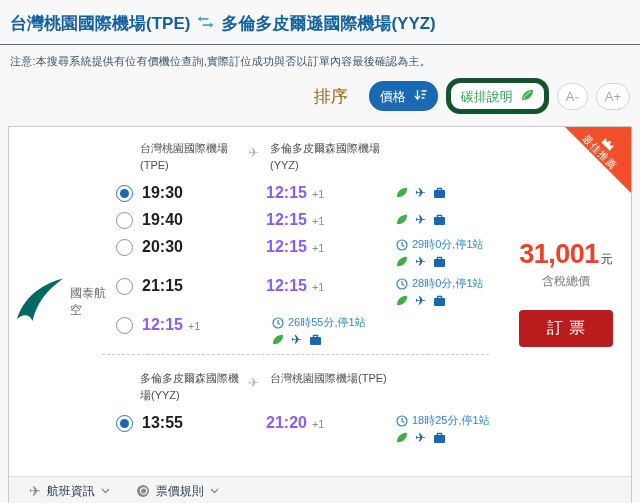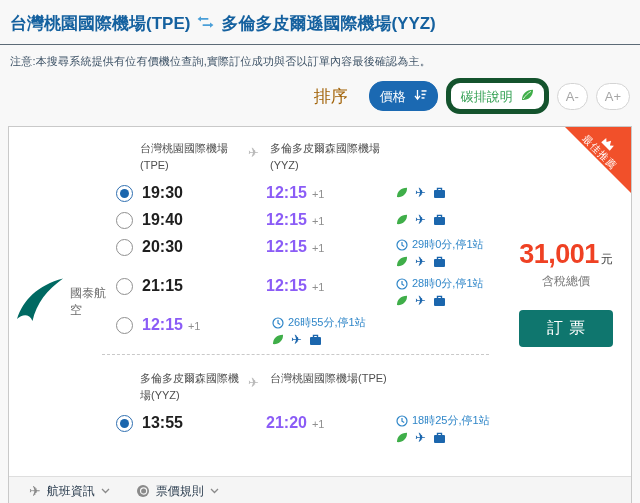--- a/index.html
+++ b/index.html
@@ -56,21 +56,21 @@
   .plane-blue { color:#1b66ad; font-size:13px; line-height:1; }
 
   .dashed { border-top:1px dashed #c9c9c9; margin:4px 12px 15px -12px; }
 
   .price-col { width:130px; display:flex; flex-direction:column; align-items:center;
     justify-content:center; padding-bottom:18px; }
   .price-line { text-align:right; }
   .price-amount { font-size:27px; font-weight:bold; color:#ef4123; letter-spacing:-0.5px; }
   .price-cur { font-size:12px; color:#444; margin-left:2px; }
   .price-note { font-size:12px; color:#7a7a7a; text-align:left; margin-top:3px; }
-  .btn-book { margin-top:20px; width:94px; background:#0f766e; color:#fff; text-align:center;
+  .btn-book { margin-top:20px; width:94px; background:#b91c1c; color:#fff; text-align:center;
     font-size:16px; padding:8px 0 8px 6px; letter-spacing:6px; border-radius:4px; cursor:pointer; }
 
   .card-footer { background:#f5f5f5; border-top:1px solid #dedede; height:29px;
     display:flex; align-items:center; gap:26px; padding-left:20px; }
   .f-link { display:flex; align-items:center; gap:6px; font-size:12px; color:#2c3e50; cursor:pointer; }
   .f-plane { color:#8a8a8a; font-size:14px; line-height:1; }
 </style>
 </head>
 <body>
 

